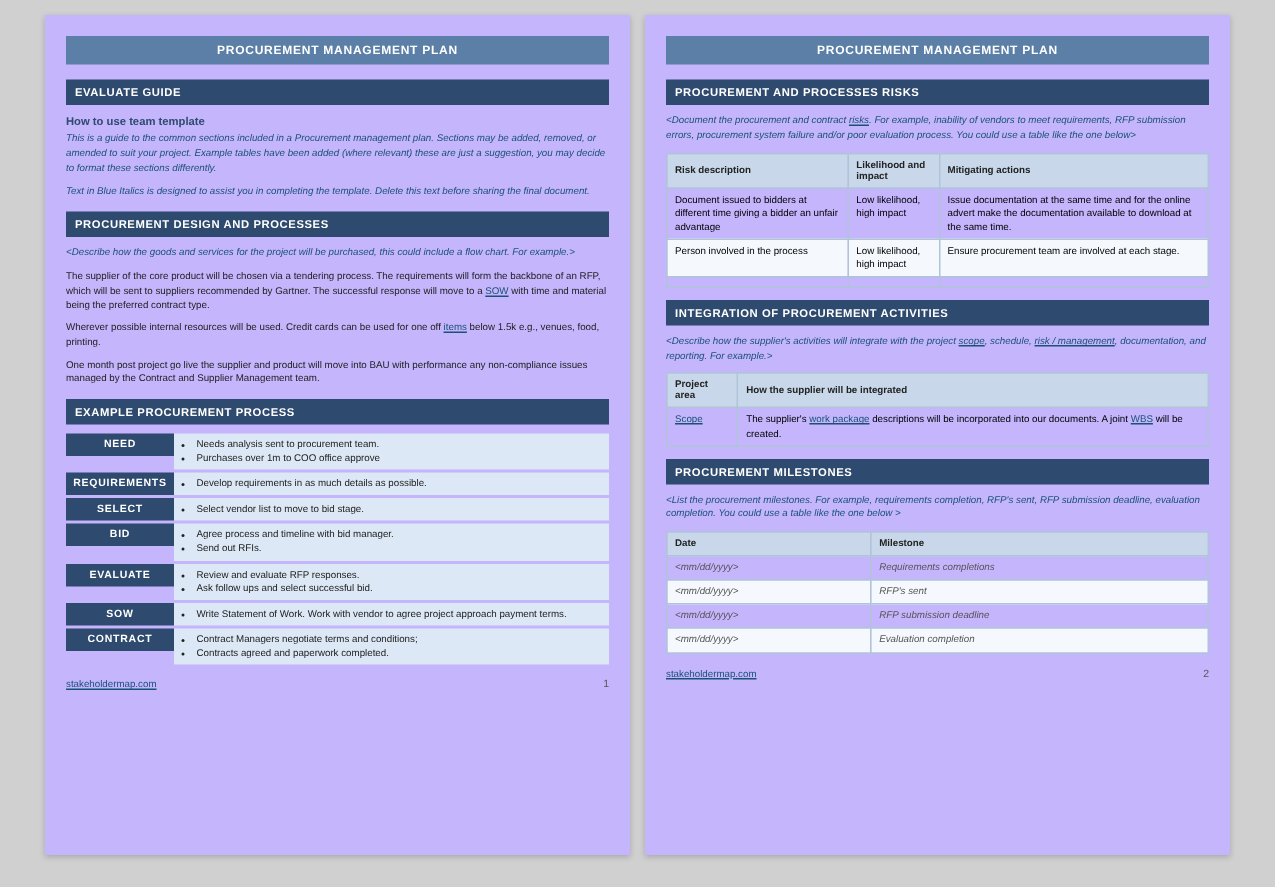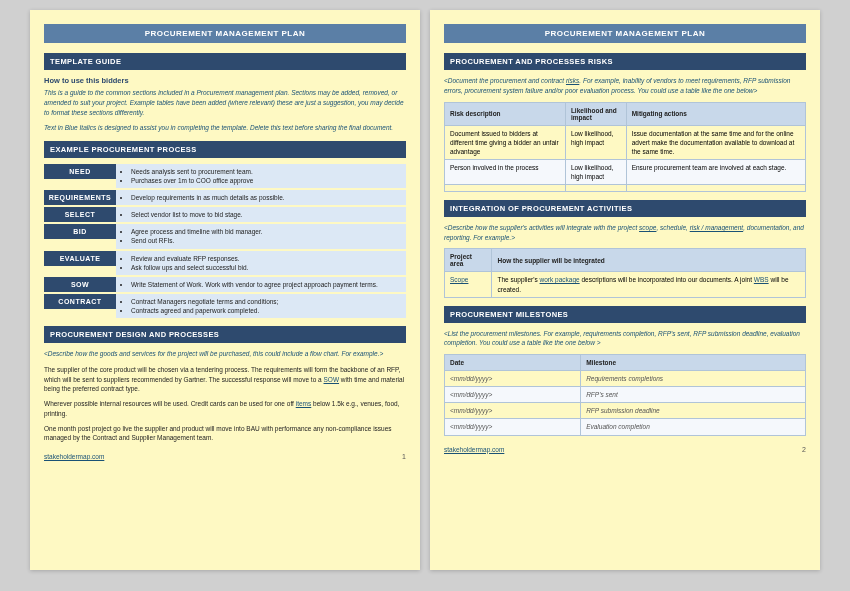--- a/index.html
+++ b/index.html
@@ -8,21 +8,21 @@
       font-family: Arial, sans-serif;
       font-size: 7px;
       display: flex;
       justify-content: center;
       align-items: flex-start;
       padding: 10px;
       gap: 10px;
       min-height: 591px;
     }
     .page {
-      background: #fef9c3;
+      background: #c4b5fd;
       width: 390px;
       min-height: 560px;
       padding: 14px;
       box-shadow: 0 1px 4px rgba(0,0,0,0.2);
     }
     .page-header {
       background: #5b7fa6;
       color: #fff;
       text-align: center;
       font-size: 8px;
@@ -175,102 +175,102 @@
     }
     .blue-underline { color: #1a5276; text-decoration: underline; }
   </style>
 </head>
 <body>
 
 <div class="page">
   <div class="page-header">PROCUREMENT MANAGEMENT PLAN</div>
 
   <div class="section-block">
-    <div class="section-title">TEMPLATE GUIDE</div>
-    <div class="subsection-title">How to use this bidders</div>
+    <div class="section-title">EVALUATE GUIDE</div>
+    <div class="subsection-title">How to use team template</div>
     <div class="italic-blue">This is a guide to the common sections included in a Procurement management plan. Sections may be added, removed, or amended to suit your project. Example tables have been added (where relevant) these are just a suggestion, you may decide to format these sections differently.</div>
     <div class="italic-blue">Text in Blue Italics is designed to assist you in completing the template. Delete this text before sharing the final document.</div>
-  </div>
-
-  <div class="section-block">
-    <div class="section-title">EXAMPLE PROCUREMENT PROCESS</div>
-    <div id="process-steps">
-        <div class="process-row">
-          <div class="process-label">NEED</div>
-          <div class="process-desc">
-            <ul>
-              <li>Needs analysis sent to procurement team.</li>
-              <li>Purchases over 1m to COO office approve</li>
-            </ul>
-          </div>
-        </div>
-        <div class="process-row">
-          <div class="process-label">REQUIREMENTS</div>
-          <div class="process-desc">
-            <ul>
-              <li>Develop requirements in as much details as possible.</li>
-            </ul>
-          </div>
-        </div>
-        <div class="process-row">
-          <div class="process-label">SELECT</div>
-          <div class="process-desc">
-            <ul>
-              <li>Select vendor list to move to bid stage.</li>
-            </ul>
-          </div>
-        </div>
-        <div class="process-row">
-          <div class="process-label">BID</div>
-          <div class="process-desc">
-            <ul>
-              <li>Agree process and timeline with bid manager.</li>
-              <li>Send out RFIs.</li>
-            </ul>
-          </div>
-        </div>
-        <div class="process-row">
-          <div class="process-label">EVALUATE</div>
-          <div class="process-desc">
-            <ul>
-              <li>Review and evaluate RFP responses.</li>
-              <li>Ask follow ups and select successful bid.</li>
-            </ul>
-          </div>
-        </div>
-        <div class="process-row">
-          <div class="process-label">SOW</div>
-          <div class="process-desc">
-            <ul>
-              <li>Write Statement of Work. Work with vendor to agree project approach payment terms.</li>
-            </ul>
-          </div>
-        </div>
-        <div class="process-row">
-          <div class="process-label">CONTRACT</div>
-          <div class="process-desc">
-            <ul>
-              <li>Contract Managers negotiate terms and conditions;</li>
-              <li>Contracts agreed and paperwork completed.</li>
-            </ul>
-          </div>
-        </div>
-      </div>
   </div>
 
   <div class="section-block">
     <div class="section-title">PROCUREMENT DESIGN AND PROCESSES</div>
     <div class="italic-blue">&lt;Describe how the goods and services for the project will be purchased, this could include a flow chart. For example.&gt;</div>
     <div class="normal-text">
       The supplier of the core product will be chosen via a tendering process. The requirements will form the backbone of an RFP, which will be sent to suppliers recommended by Gartner. The successful response will move to a <a class="blue-underline">SOW</a> with time and material being the preferred contract type.
     </div>
     <div class="normal-text">
       Wherever possible internal resources will be used. Credit cards can be used for one off <a class="blue-underline">items</a> below 1.5k e.g., venues, food, printing.
     </div>
     <div class="normal-text">One month post project go live the supplier and product will move into BAU with performance any non-compliance issues managed by the Contract and Supplier Management team.</div>
+  </div>
+
+  <div class="section-block">
+    <div class="section-title">EXAMPLE PROCUREMENT PROCESS</div>
+    <div id="process-steps">
+        <div class="process-row">
+          <div class="process-label">NEED</div>
+          <div class="process-desc">
+            <ul>
+              <li>Needs analysis sent to procurement team.</li>
+              <li>Purchases over 1m to COO office approve</li>
+            </ul>
+          </div>
+        </div>
+        <div class="process-row">
+          <div class="process-label">REQUIREMENTS</div>
+          <div class="process-desc">
+            <ul>
+              <li>Develop requirements in as much details as possible.</li>
+            </ul>
+          </div>
+        </div>
+        <div class="process-row">
+          <div class="process-label">SELECT</div>
+          <div class="process-desc">
+            <ul>
+              <li>Select vendor list to move to bid stage.</li>
+            </ul>
+          </div>
+        </div>
+        <div class="process-row">
+          <div class="process-label">BID</div>
+          <div class="process-desc">
+            <ul>
+              <li>Agree process and timeline with bid manager.</li>
+              <li>Send out RFIs.</li>
+            </ul>
+          </div>
+        </div>
+        <div class="process-row">
+          <div class="process-label">EVALUATE</div>
+          <div class="process-desc">
+            <ul>
+              <li>Review and evaluate RFP responses.</li>
+              <li>Ask follow ups and select successful bid.</li>
+            </ul>
+          </div>
+        </div>
+        <div class="process-row">
+          <div class="process-label">SOW</div>
+          <div class="process-desc">
+            <ul>
+              <li>Write Statement of Work. Work with vendor to agree project approach payment terms.</li>
+            </ul>
+          </div>
+        </div>
+        <div class="process-row">
+          <div class="process-label">CONTRACT</div>
+          <div class="process-desc">
+            <ul>
+              <li>Contract Managers negotiate terms and conditions;</li>
+              <li>Contracts agreed and paperwork completed.</li>
+            </ul>
+          </div>
+        </div>
+      </div>
   </div>
 
 
   <div class="footer-with-num">
     <a class="footer-link">stakeholdermap.com</a>
     <span class="footer-num">1</span>
   </div>
 </div>
 
 <div class="page">

